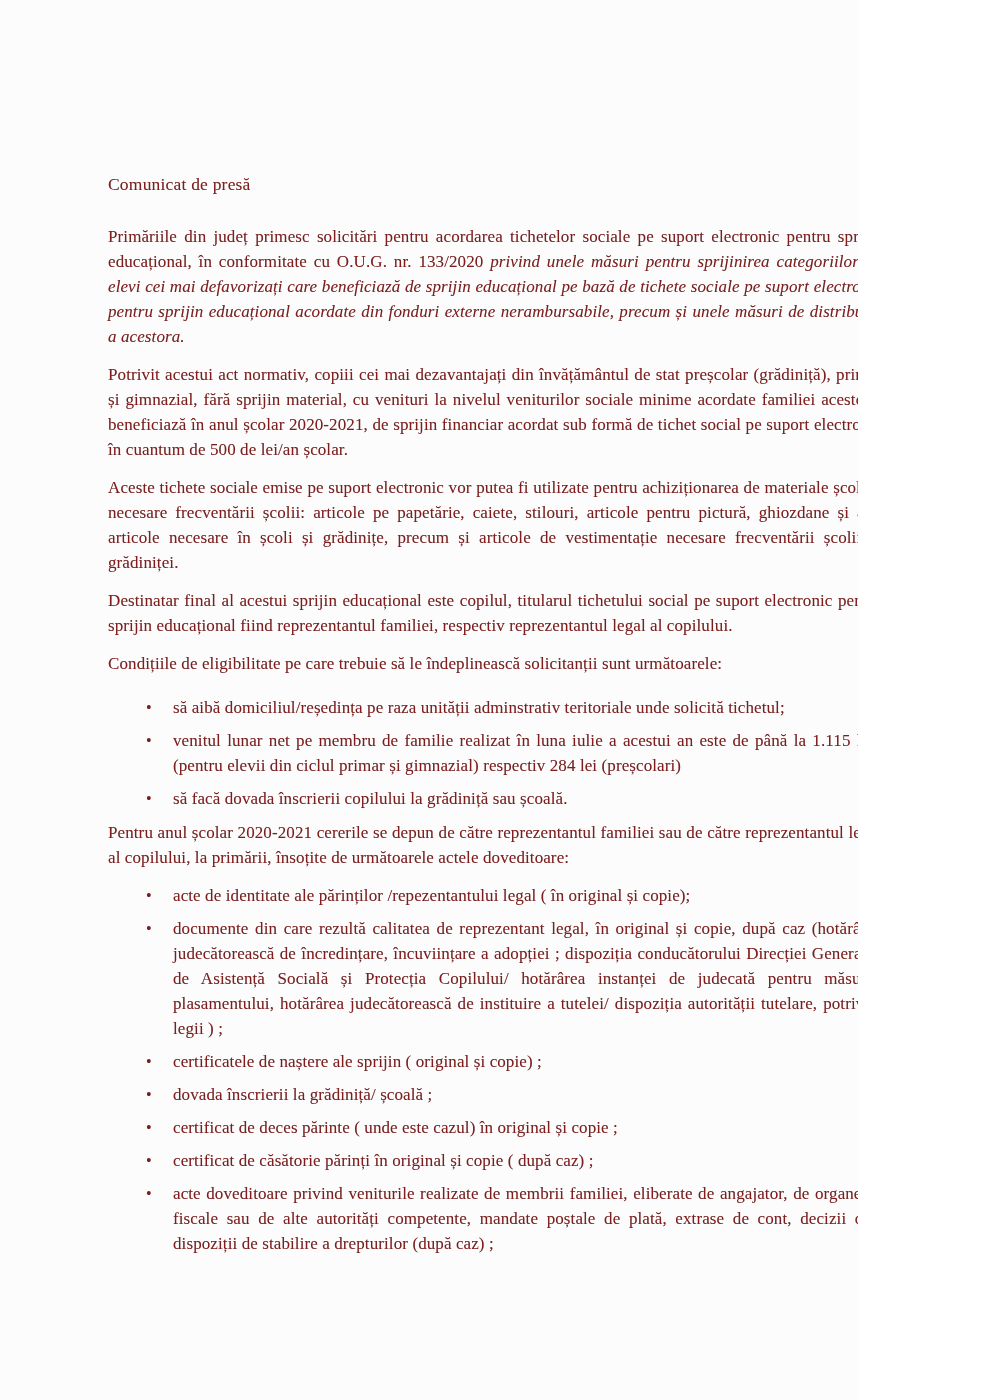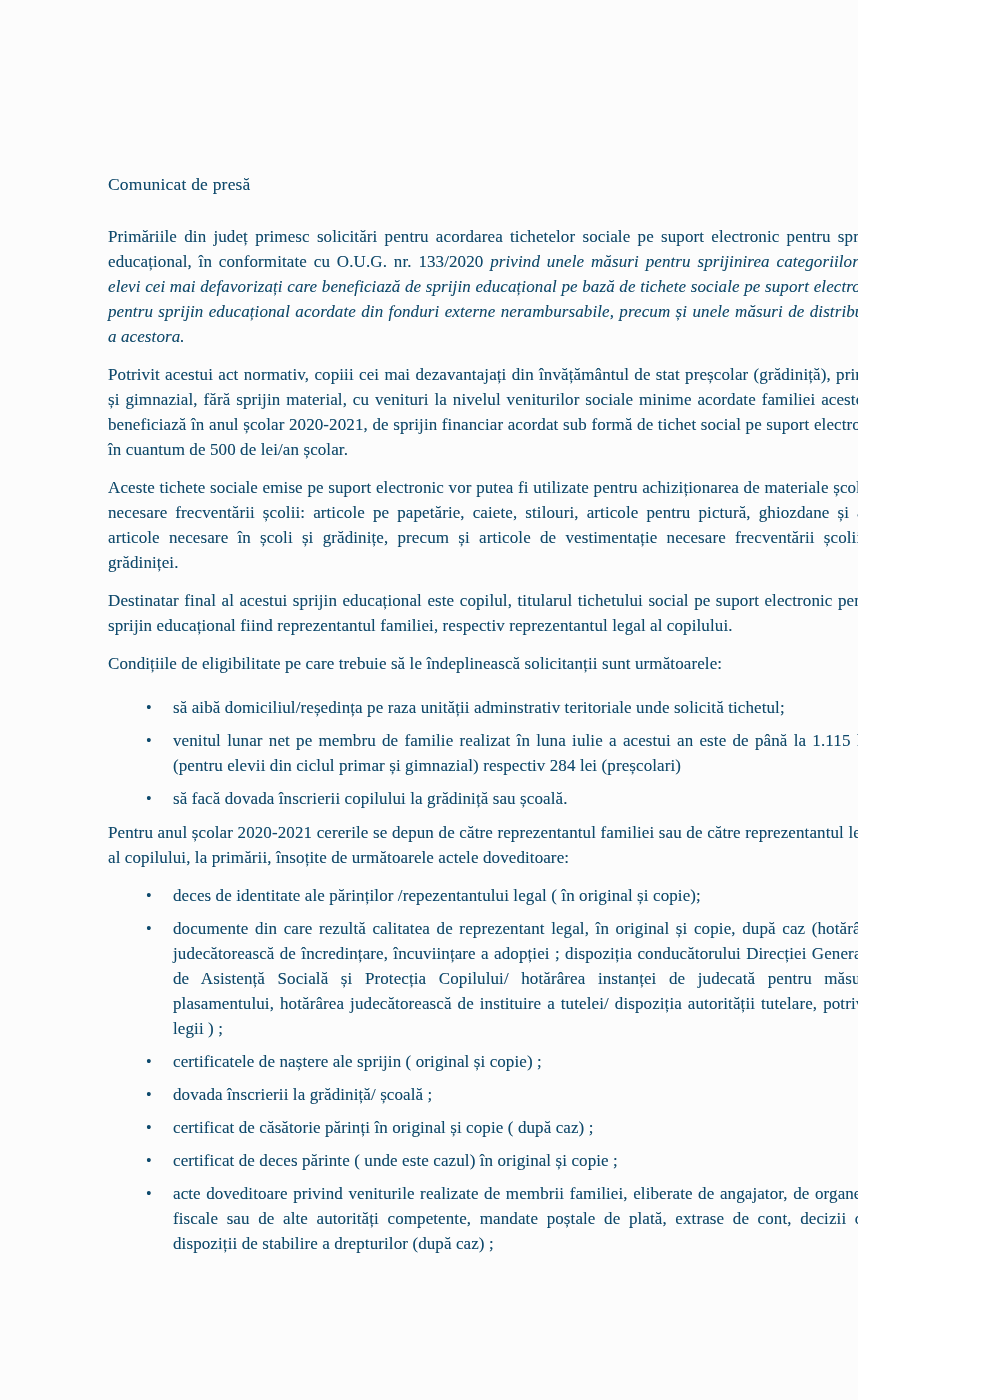--- a/index.html
+++ b/index.html
@@ -8,21 +8,21 @@
     padding: 0;
     background: #ffffff;
   }
   .page {
     position: relative;
     width: 858px;
     height: 1400px;
     background: #fcfcfc;
     overflow: hidden;
     font-family: "Liberation Serif", "DejaVu Serif", serif;
-    color: #0c4a6e;
+    color: #7f1d1d;
     text-shadow: 0 0 0.6px rgba(70,70,70,0.35);
   }
   .content {
     position: absolute;
     top: 172px;
     left: 108px;
     width: 774px;
     font-size: 17px;
     line-height: 25px;
   }
@@ -82,23 +82,23 @@
 
     <ul class="list">
       <li><span class="bullet"></span><span>să aibă domiciliul/reședința pe raza unității adminstrativ teritoriale unde solicită tichetul;</span></li>
       <li><span class="bullet"></span><span>venitul lunar net pe membru de familie realizat în luna iulie a acestui an este de până la 1.115 lei (pentru elevii din ciclul primar și gimnazial) respectiv 284 lei (preșcolari)</span></li>
       <li><span class="bullet"></span><span>să facă dovada înscrierii copilului la grădiniță sau școală.</span></li>
     </ul>
 
     <p class="para after-list">Pentru anul școlar 2020-2021 cererile se depun de către reprezentantul familiei sau de către reprezentantul legal al copilului, la primării, însoțite de următoarele actele doveditoare:</p>
 
     <ul class="list docs">
-      <li><span class="bullet"></span><span>deces de identitate ale părinților /repezentantului legal ( în original și copie);</span></li>
+      <li><span class="bullet"></span><span>acte de identitate ale părinților /repezentantului legal ( în original și copie);</span></li>
       <li><span class="bullet"></span><span>documente din care rezultă calitatea de reprezentant legal, în original și copie, după caz (hotărâre judecătorească de încredințare, încuviințare a adopției ; dispoziția conducătorului Direcției Generale de Asistență Socială și Protecția Copilului/ hotărârea instanței de judecată pentru măsura plasamentului, hotărârea judecătorească de instituire a tutelei/ dispoziția autorității tutelare, potrivit legii ) ;</span></li>
       <li><span class="bullet"></span><span>certificatele de naștere ale sprijin ( original și copie) ;</span></li>
       <li><span class="bullet"></span><span>dovada înscrierii la grădiniță/ școală ;</span></li>
+      <li><span class="bullet"></span><span>certificat de deces părinte ( unde este cazul) în original și copie ;</span></li>
       <li><span class="bullet"></span><span>certificat de căsătorie părinți în original și copie ( după caz) ;</span></li>
-      <li><span class="bullet"></span><span>certificat de deces părinte ( unde este cazul) în original și copie ;</span></li>
       <li><span class="bullet"></span><span>acte doveditoare privind veniturile realizate de membrii familiei, eliberate de angajator, de organele fiscale sau de alte autorități competente, mandate poștale de plată, extrase de cont, decizii ori dispoziții de stabilire a drepturilor (după caz) ;</span></li>
     </ul>
 
   </div>
 </div>
 
 </body></html>

